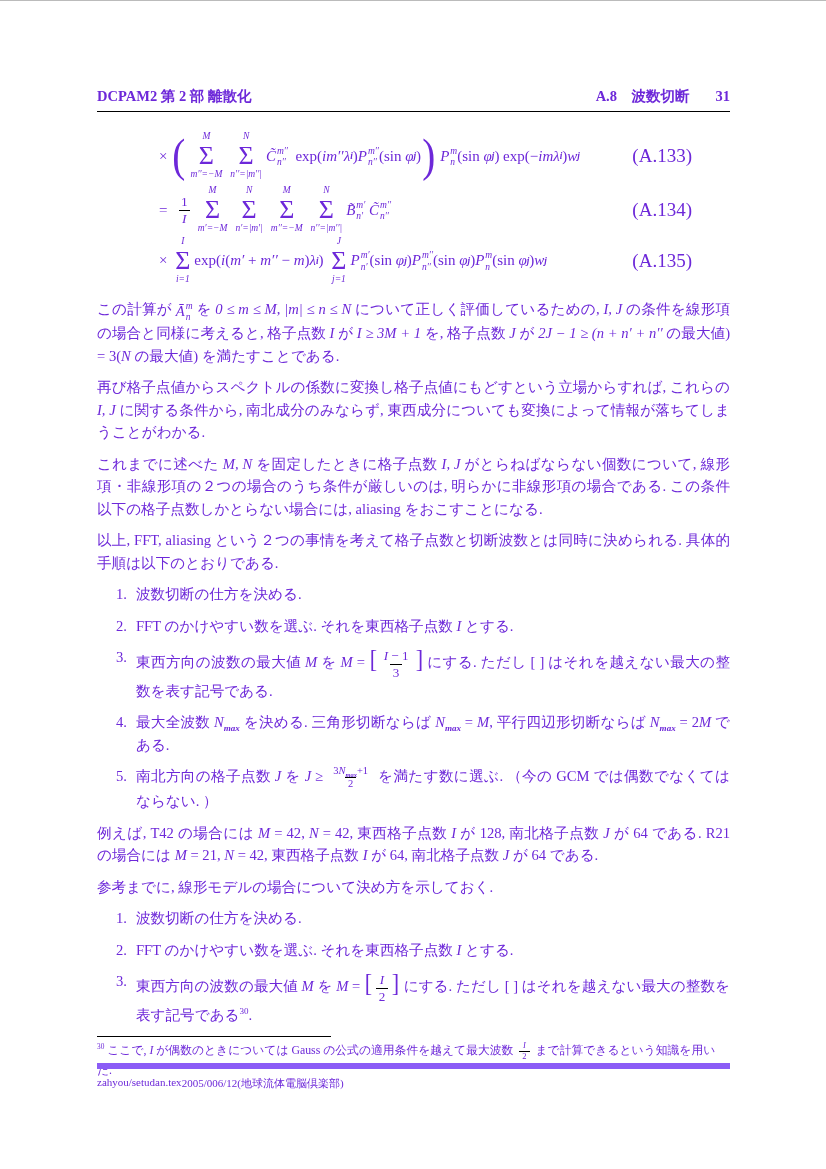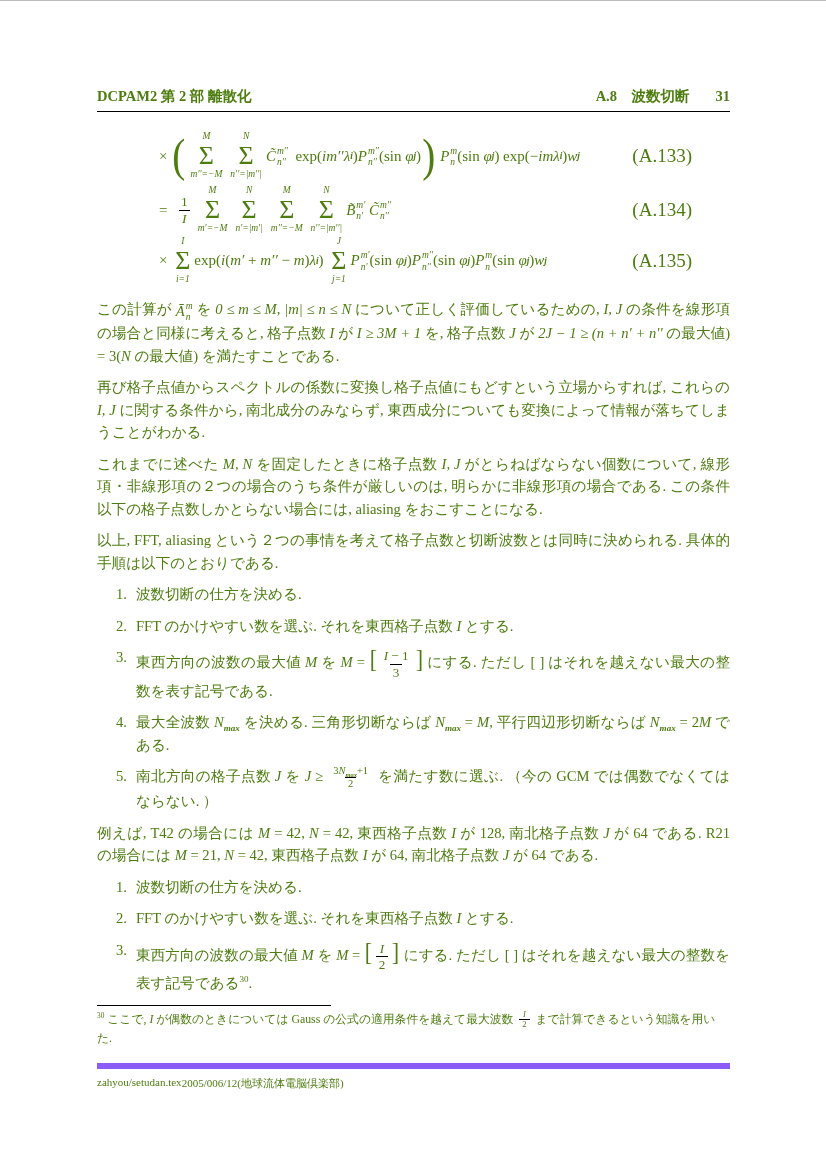--- a/index.html
+++ b/index.html
@@ -1,17 +1,17 @@
 <!DOCTYPE html>
 <html><head>
 <meta charset="utf-8">
 <style>
   html,body{margin:0;padding:0;background:#ffffff;}
   .page{
-    width:826px;height:1169px;background:#fff;color:#4d7c0f;
+    width:826px;height:1169px;background:#fff;color:#6d28d9;
     position:relative;box-sizing:border-box;
     padding:86px 96px 0 97px;overflow:hidden;
     font-family:"Liberation Serif","DejaVu Serif",serif;
     border-top:1px solid #bbb;
   }
   
   .hdr{display:flex;justify-content:space-between;align-items:baseline;
        font-weight:bold;font-size:14.5px;border-bottom:1.3px solid #000;
        padding-bottom:5px;}
   .hdr-right{display:flex;gap:26px;align-items:baseline;}
@@ -117,20 +117,21 @@
       <div class="li">
         <span class="lino">5.</span>
         <span class="libody"><span>南北方向の格子点数 </span><span class="mi">J</span><span> を </span><span class="mi">J</span><span> ≥ </span><span class="frac frac-s">
             <span class="fu"><span>3</span><span class="mi">N</span><sub class="sc">max</sub><span>+1</span></span>
             <span class="fd"><span>2</span></span>
           </span><span> を満たす数に選ぶ. （今の GCM では偶数でなくてはならない. ）</span></span>
       </div>
     </div>
 
   <p class="para"><span>例えば, T42 の場合には </span><span class="mi">M</span><span> = 42, </span><span class="mi">N</span><span> = 42, 東西格子点数 </span><span class="mi">I</span><span> が 128, 南北格子点数 </span><span class="mi">J</span><span> が 64 である. R21 の場合には </span><span class="mi">M</span><span> = 21, </span><span class="mi">N</span><span> = 42, 東西格子点数 </span><span class="mi">I</span><span> が 64, 南北格子点数 </span><span class="mi">J</span><span> が 64 である.</span></p>
+  <p class="para"><span>参考までに, 線形モデルの場合について決め方を示しておく.</span></p>
 
   <div class="list">
       <div class="li">
         <span class="lino">1.</span>
         <span class="libody"><span>波数切断の仕方を決める.</span></span>
       </div>
       <div class="li">
         <span class="lino">2.</span>
         <span class="libody"><span>FFT のかけやすい数を選ぶ. それを東西格子点数 </span><span class="mi">I</span><span> とする.</span></span>
       </div>

